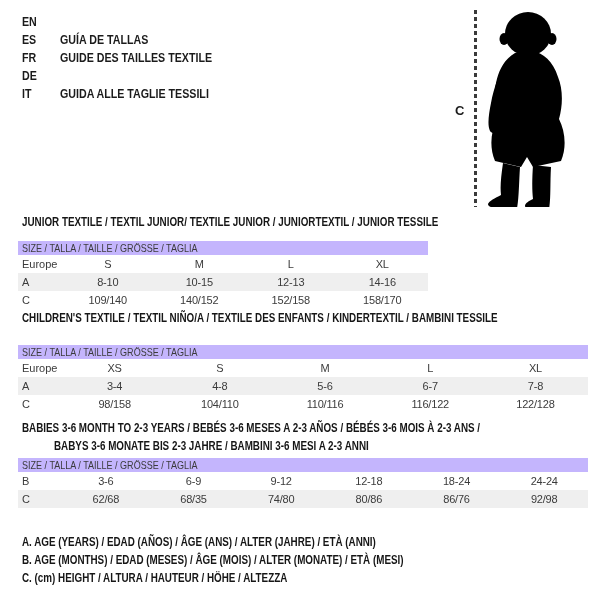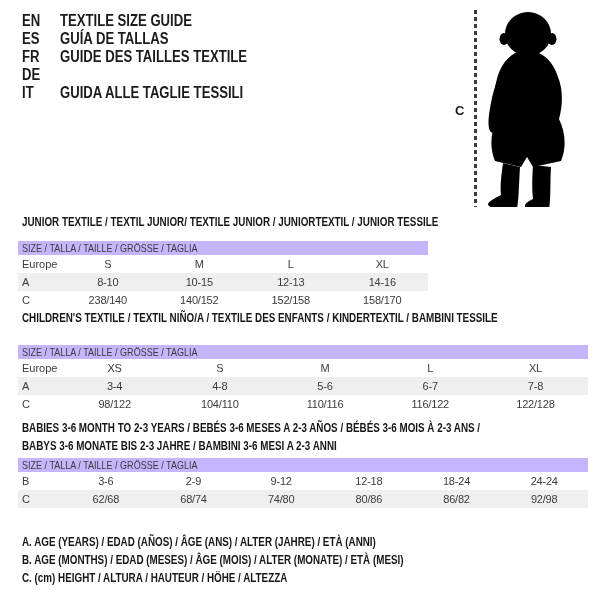--- a/index.html
+++ b/index.html
@@ -4,21 +4,21 @@
 <style>
   html,body{margin:0;padding:0;}
   body{
     width:600px;height:600px;position:relative;background:#ffffff;
     font-family:"Liberation Sans", sans-serif;color:#1b1b1b;overflow:hidden;
   }
   .cond{display:inline-block;transform:scaleX(0.82);transform-origin:0 50%;white-space:nowrap;}
 
   
   .lang-block{position:absolute;left:22px;top:12px;}
-  .lang-row{display:flex;height:18px;align-items:center;font-weight:bold;font-size:16px;}
+  .lang-row{display:flex;height:18px;align-items:center;font-weight:bold;font-size:13px;}
   .lang-code{width:38px;flex:0 0 38px;}
   .lang-title{flex:1;}
 
   
   .height-line{
     position:absolute;left:474px;top:10px;width:3px;height:197px;
     background:repeating-linear-gradient(to bottom,#3a3a3a 0 4px,transparent 4px 7px);
   }
   .height-label{position:absolute;left:455px;top:103px;font-weight:bold;font-size:13px;}
   .baby-svg{position:absolute;left:483px;top:11px;}
@@ -37,21 +37,20 @@
   
   .footnotes{position:absolute;left:22px;top:533px;}
   .foot-line{height:18px;line-height:18px;font-weight:bold;font-size:12px;color:#161616;}
 </style>
 </head>
 <body>
 
 <div class="lang-block">
   <div class="lang-row">
     <span class="lang-code"><span class="cond">EN</span></span>
-    <span class="lang-title"><span class="cond">TEXTILE SIZE GUIDE</span></span>
   </div>
   <div class="lang-row">
     <span class="lang-code"><span class="cond">ES</span></span>
     <span class="lang-title"><span class="cond">GUÍA DE TALLAS</span></span>
   </div>
   <div class="lang-row">
     <span class="lang-code"><span class="cond">FR</span></span>
     <span class="lang-title"><span class="cond">GUIDE DES TAILLES TEXTILE</span></span>
   </div>
   <div class="lang-row">
@@ -94,21 +93,21 @@
   </div>
   <div class="row alt">
     <span class="lbl">A</span>
     <span class="cell">8-10</span>
     <span class="cell">10-15</span>
     <span class="cell">12-13</span>
     <span class="cell">14-16</span>
   </div>
   <div class="row">
     <span class="lbl">C</span>
-    <span class="cell">238/140</span>
+    <span class="cell">109/140</span>
     <span class="cell">140/152</span>
     <span class="cell">152/158</span>
     <span class="cell">158/170</span>
   </div>
 </div>
 
 <div class="sec-title" style="top:311px;text-align:right;">
   <span class="cond">CHILDREN'S TEXTILE / TEXTIL NIÑO/A / TEXTILE DES ENFANTS / KINDERTEXTIL / BAMBINI TESSILE</span>
 </div>
 <div class="tbl" style="top:345px;width:570px;">
@@ -126,54 +125,54 @@
   <div class="row alt">
     <span class="lbl">A</span>
     <span class="cell">3-4</span>
     <span class="cell">4-8</span>
     <span class="cell">5-6</span>
     <span class="cell">6-7</span>
     <span class="cell">7-8</span>
   </div>
   <div class="row">
     <span class="lbl">C</span>
-    <span class="cell">98/122</span>
+    <span class="cell">98/158</span>
     <span class="cell">104/110</span>
     <span class="cell">110/116</span>
     <span class="cell">116/122</span>
     <span class="cell">122/128</span>
   </div>
 </div>
 
 <div class="sec-title" style="top:421px;text-align:center;">
   <span class="cond">BABIES 3-6 MONTH TO 2-3 YEARS / BEBÉS 3-6 MESES A 2-3 AÑOS / BÉBÉS 3-6 MOIS À 2-3 ANS /</span>
 </div>
-<div class="sec-title" style="top:439px;">
+<div class="sec-title" style="top:439px;margin-left:32px;">
   <span class="cond">BABYS 3-6 MONATE BIS 2-3 JAHRE / BAMBINI 3-6 MESI A 2-3 ANNI</span>
 </div>
 <div class="tbl" style="top:458px;width:570px;">
   <div class="bar">
     <span class="cond">SIZE / TALLA / TAILLE / GRÖSSE / TAGLIA</span>
   </div>
   <div class="row">
     <span class="lbl">B</span>
     <span class="cell">3-6</span>
-    <span class="cell">2-9</span>
+    <span class="cell">6-9</span>
     <span class="cell">9-12</span>
     <span class="cell">12-18</span>
     <span class="cell">18-24</span>
     <span class="cell">24-24</span>
   </div>
   <div class="row alt">
     <span class="lbl">C</span>
     <span class="cell">62/68</span>
-    <span class="cell">68/74</span>
+    <span class="cell">68/35</span>
     <span class="cell">74/80</span>
     <span class="cell">80/86</span>
-    <span class="cell">86/82</span>
+    <span class="cell">86/76</span>
     <span class="cell">92/98</span>
   </div>
 </div>
 
 <div class="footnotes">
   <div class="foot-line"><span class="cond">A. AGE (YEARS) / EDAD (AÑOS) / ÂGE (ANS) / ALTER (JAHRE) / ETÀ (ANNI)</span></div>
   <div class="foot-line"><span class="cond">B. AGE (MONTHS) / EDAD (MESES) / ÂGE (MOIS) / ALTER (MONATE) / ETÀ (MESI)</span></div>
   <div class="foot-line"><span class="cond">C. (cm) HEIGHT / ALTURA / HAUTEUR / HÖHE / ALTEZZA</span></div>
 </div>
 

